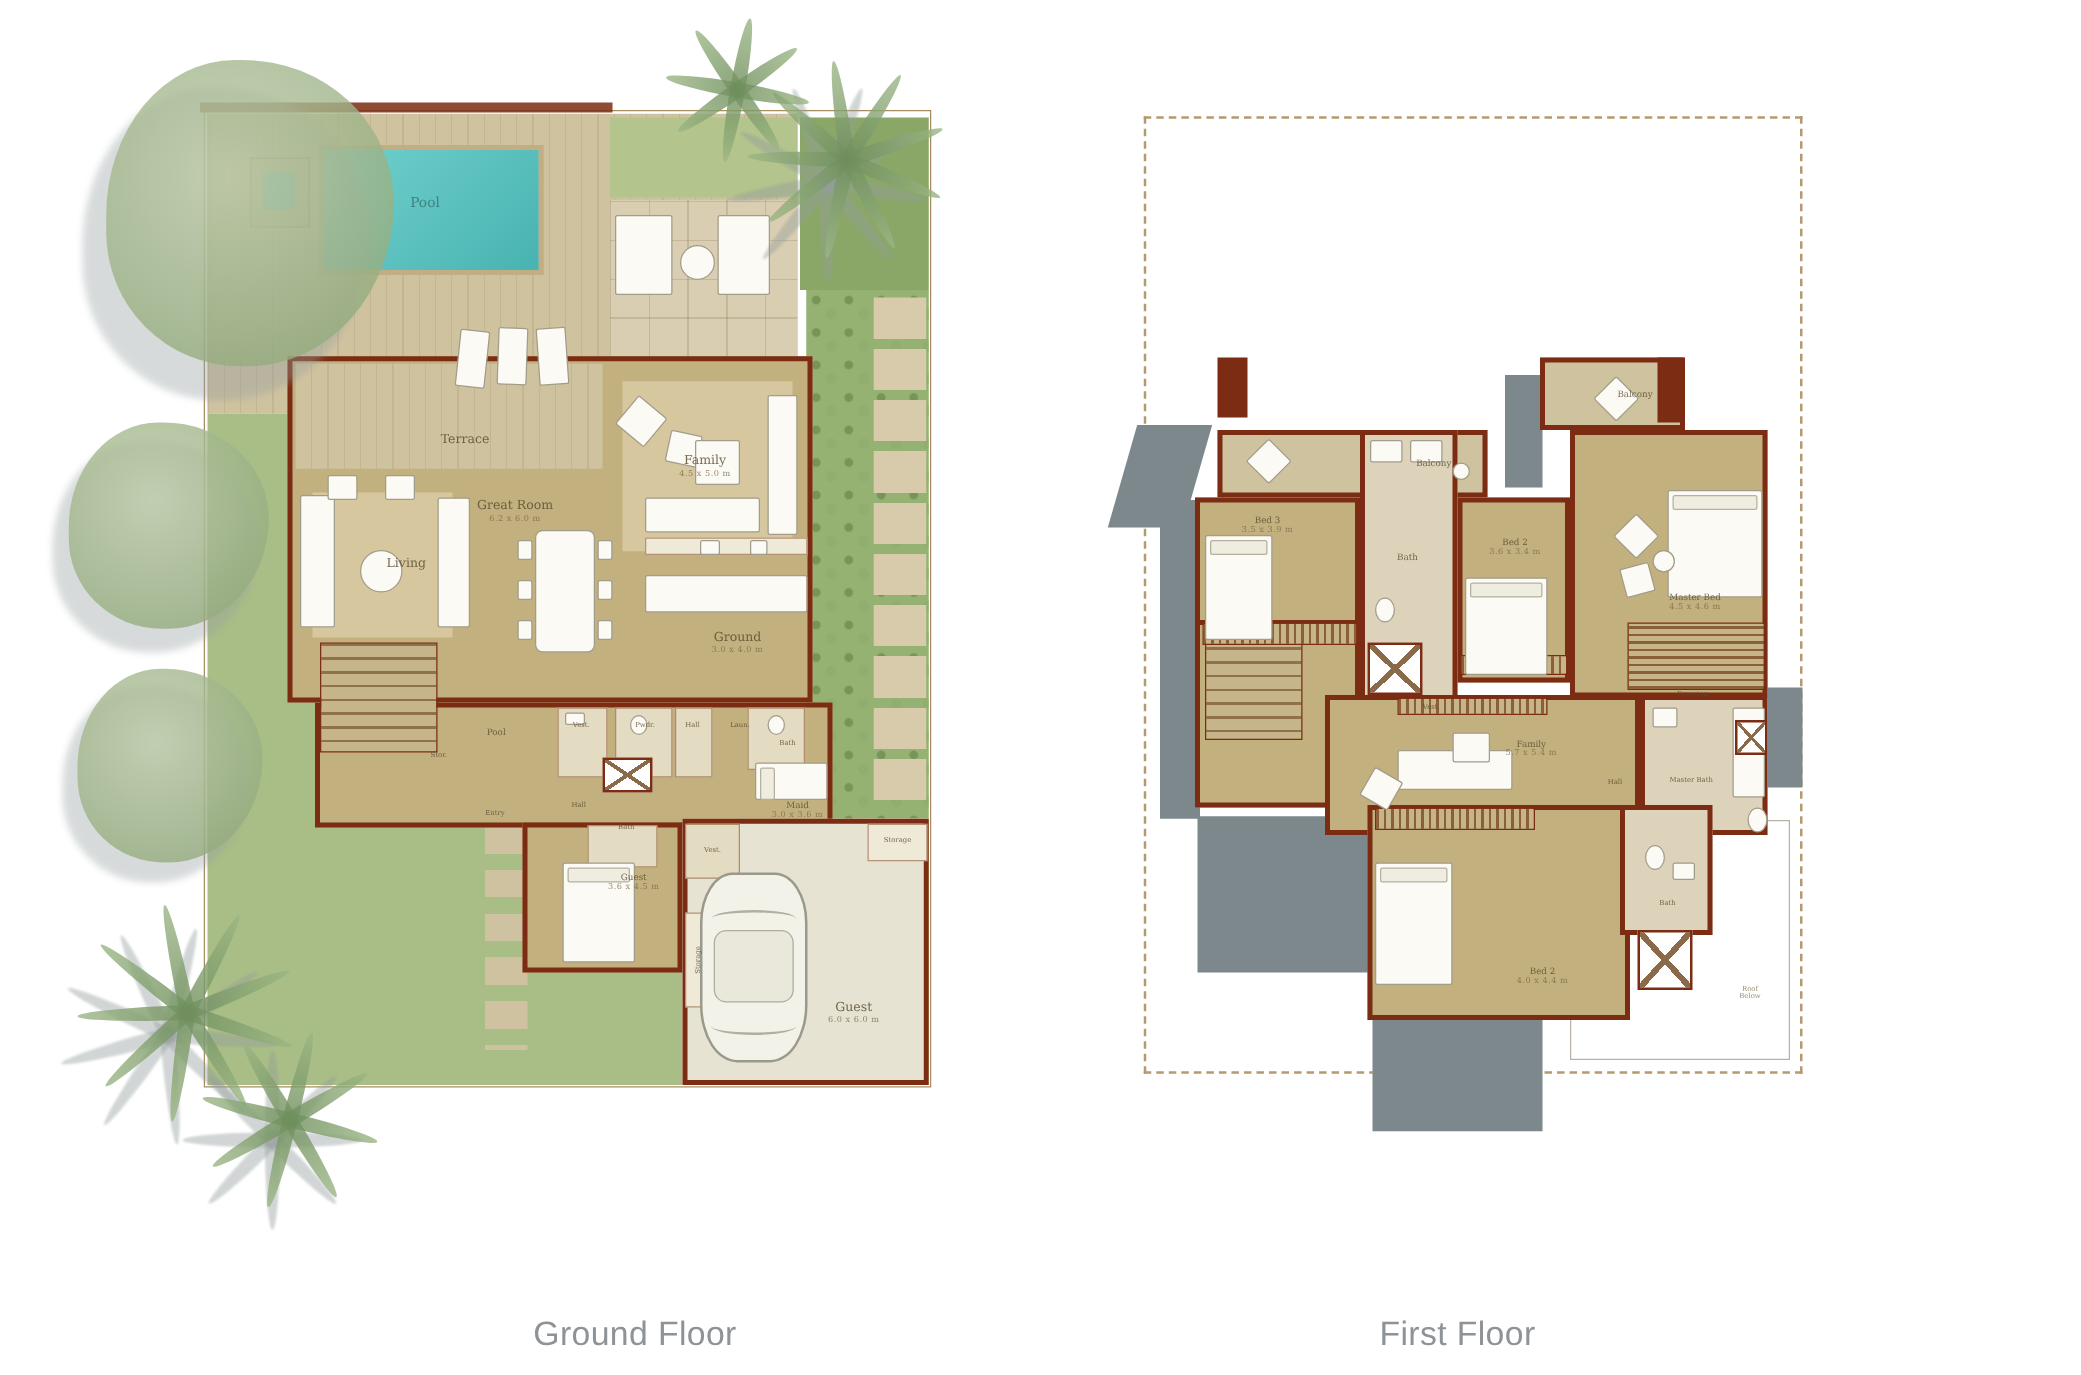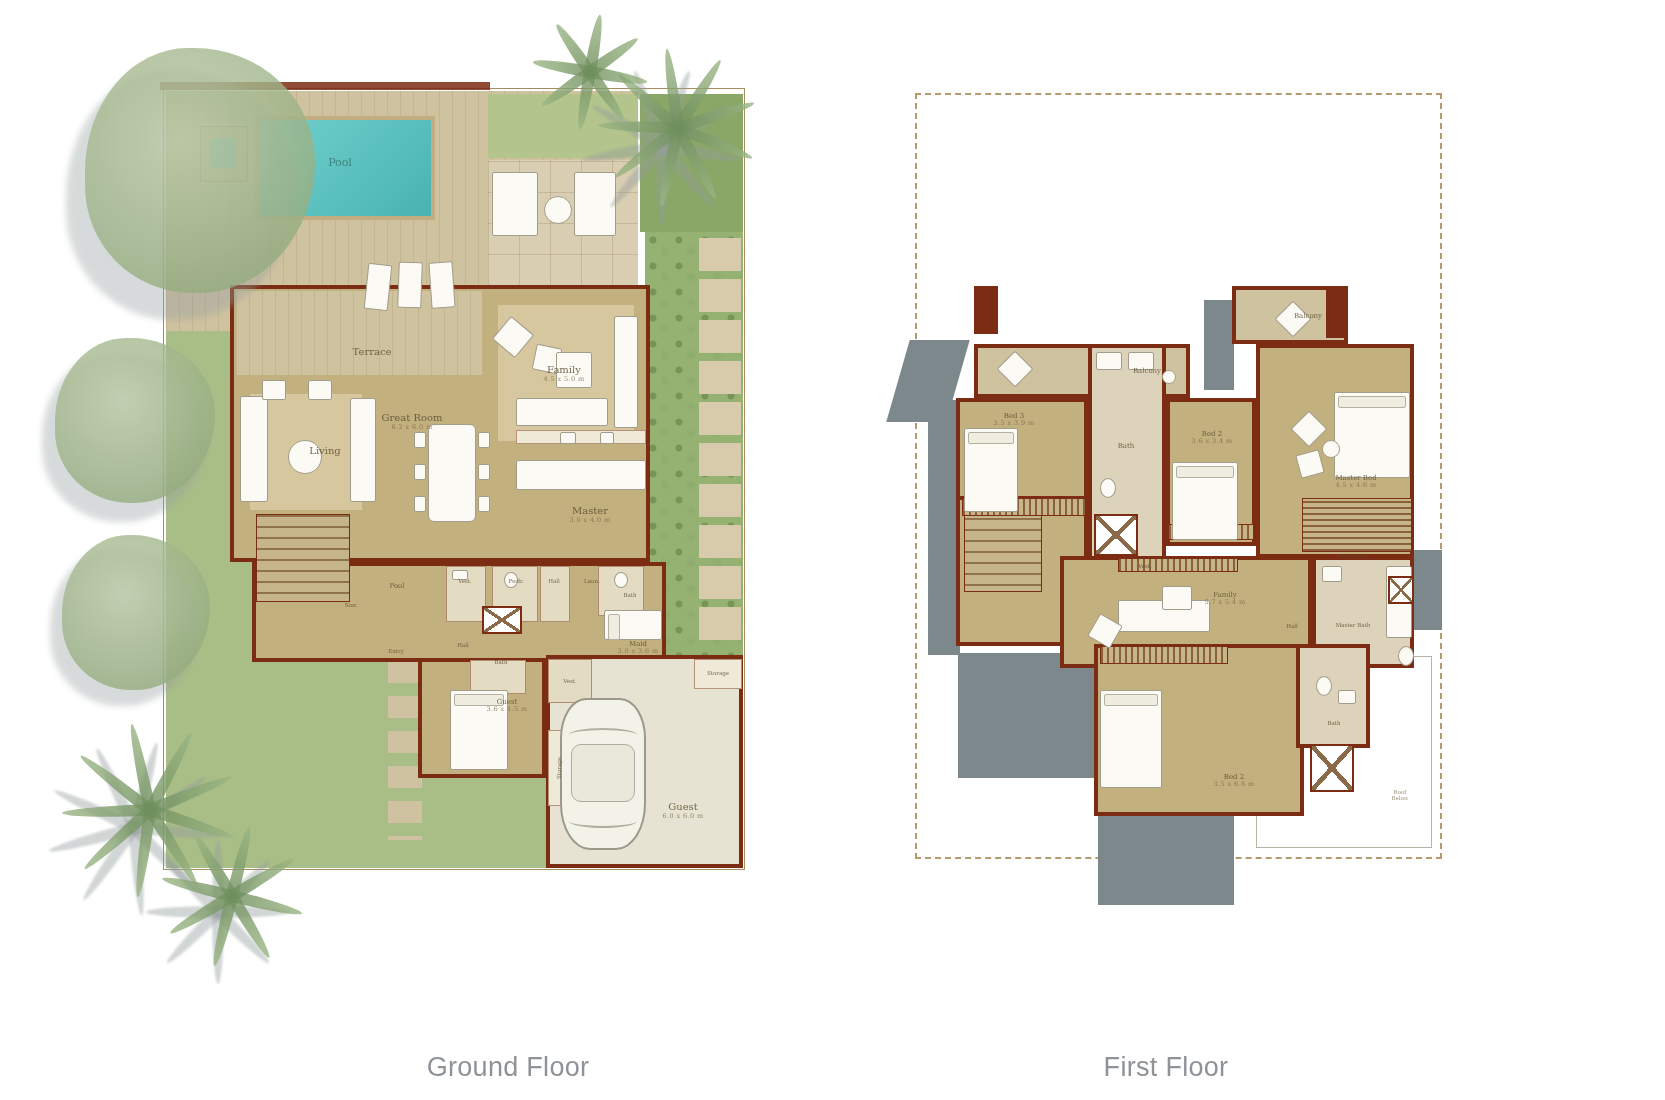--- a/index.html
+++ b/index.html
@@ -171,22 +171,22 @@
         <div class="ws"></div>
         <div class="rw"></div>
     </div>
     <div class="patch" style="left:694px;top:659px;width:48px;height:30px;background:#efe9d8"></div>
     <div class="patch" style="left:548px;top:730px;width:22px;height:76px;background:#efe9d8"></div>
 
     <div class="lbl teal" style="left:340px;top:163px"><span>Pool</span></div>
     <div class="lbl" style="left:372px;top:352px"><span>Terrace</span></div>
     <div class="lbl" style="left:564px;top:373px"><span>Family</span><span class="dim">4.5 x 5.0 m</span></div>
     <div class="lbl" style="left:325px;top:451px"><span>Living</span></div>
-    <div class="lbl" style="left:412px;top:421px"><span>Great Room</span><span class="dim">6.2 x 6.0 m</span></div>
-    <div class="lbl" style="left:590px;top:514px"><span>Master</span><span class="dim">3.0 x 4.0 m</span></div>
+    <div class="lbl" style="left:412px;top:409px"><span>Great Room</span><span class="dim">6.2 x 6.0 m</span></div>
+    <div class="lbl" style="left:590px;top:514px"><span>Ground</span><span class="dim">3.0 x 4.0 m</span></div>
     <div class="lbl sm" style="left:397px;top:586px"><span>Pool</span></div>
     <div class="lbl xs" style="left:351px;top:605px"><span>Stor.</span></div>
     <div class="lbl xs" style="left:396px;top:651px"><span>Entry</span></div>
     <div class="lbl xs" style="left:465px;top:581px"><span>Vest.</span></div>
     <div class="lbl xs" style="left:516px;top:581px"><span>Pwdr.</span></div>
     <div class="lbl xs" style="left:554px;top:581px"><span>Hall</span></div>
     <div class="lbl xs" style="left:592px;top:581px"><span>Laun.</span></div>
     <div class="lbl xs" style="left:630px;top:595px"><span>Bath</span></div>
     <div class="lbl sm" style="left:638px;top:648px"><span>Maid</span><span class="dim">3.0 x 3.6 m</span></div>
     <div class="lbl xs" style="left:463px;top:645px"><span>Hall</span></div>
@@ -361,19 +361,19 @@
     <div class="lbl sm" style="left:184px;top:420px"><span>Bed 3</span><span class="dim">3.5 x 3.9 m</span></div>
     <div class="lbl sm" style="left:296px;top:446px"><span>Bath</span></div>
     <div class="lbl sm" style="left:382px;top:438px"><span>Bed 2</span><span class="dim">3.6 x 3.4 m</span></div>
     <div class="lbl sm" style="left:526px;top:482px"><span>Master Bed</span><span class="dim">4.5 x 4.6 m</span></div>
     <div class="lbl xs" style="left:524px;top:556px"><span>Dressing</span></div>
     <div class="lbl xs" style="left:315px;top:566px"><span>Vest.</span></div>
     <div class="lbl sm" style="left:395px;top:599px"><span>Family</span><span class="dim">5.7 x 5.4 m</span></div>
     <div class="lbl xs" style="left:462px;top:626px"><span>Hall</span></div>
     <div class="lbl xs wrap" style="left:523px;top:625px"><span>Master Bath</span></div>
     <div class="lbl xs" style="left:504px;top:723px"><span>Bath</span></div>
-    <div class="lbl sm" style="left:404px;top:781px"><span>Bed 2</span><span class="dim">3.5 x 6.8 m</span></div>
+    <div class="lbl sm" style="left:404px;top:781px"><span>Bed 2</span><span class="dim">4.0 x 4.4 m</span></div>
     <div class="lbl xs wrap rfl" style="left:570px;top:795px;width:26px"><span>Roof Below</span></div>
   </div>
 
   <div class="caption" style="left:508px;top:1052px">Ground Floor</div>
   <div class="caption" style="left:1166px;top:1052px">First Floor</div>
 </div>
 
 </body></html>

